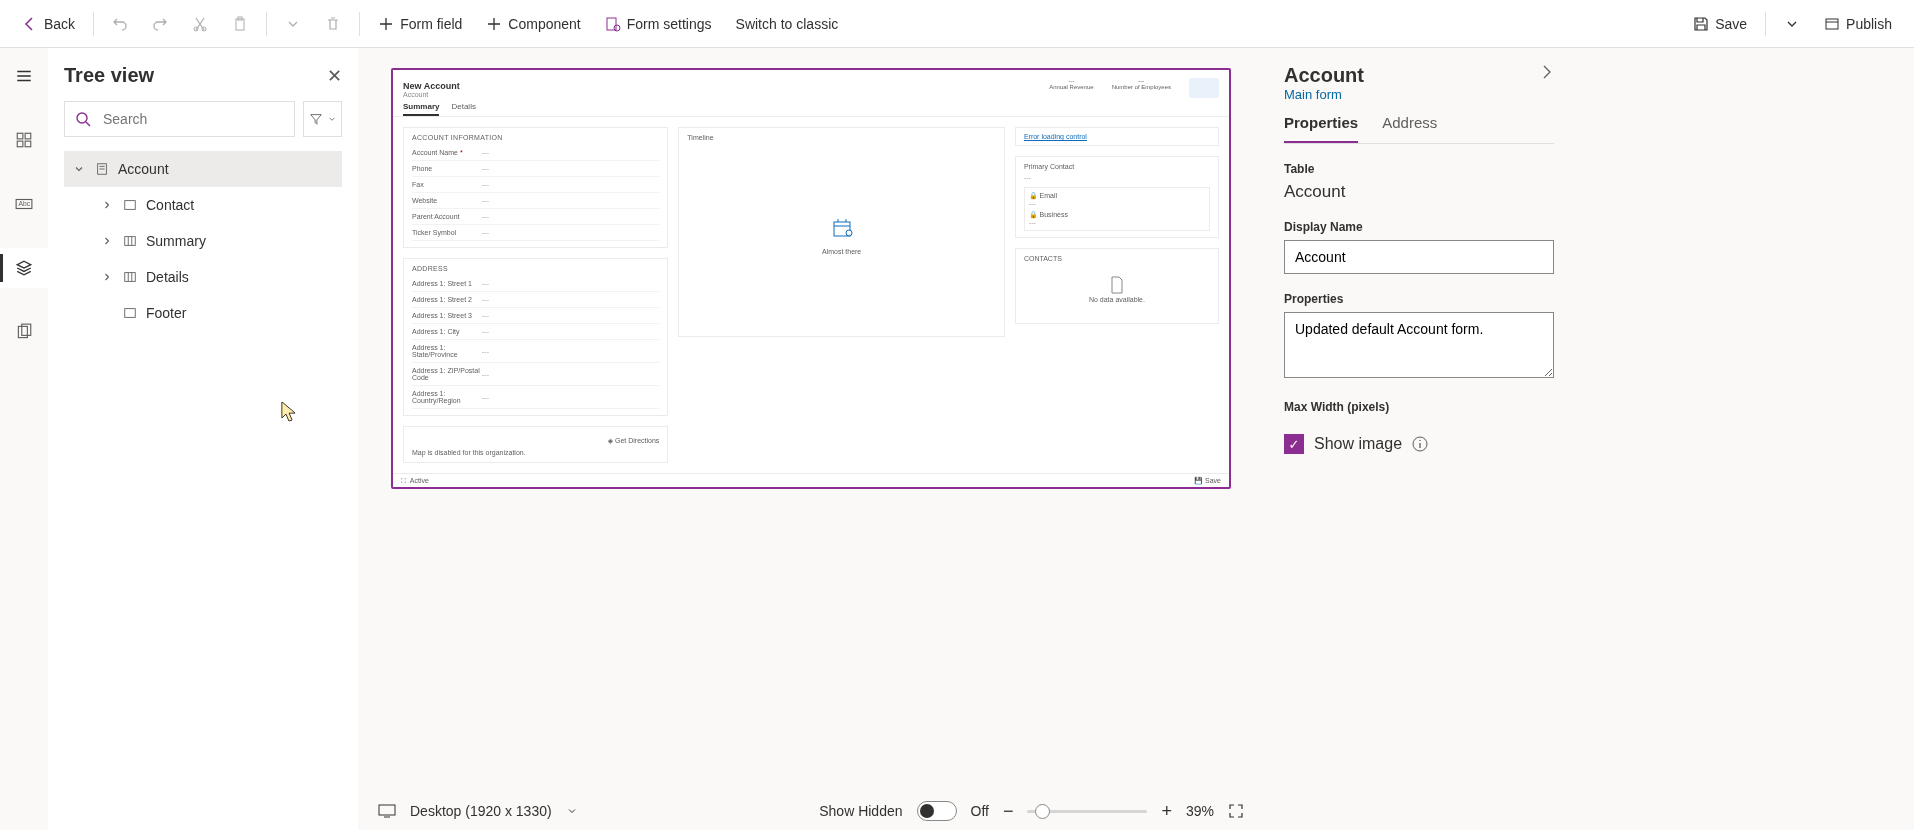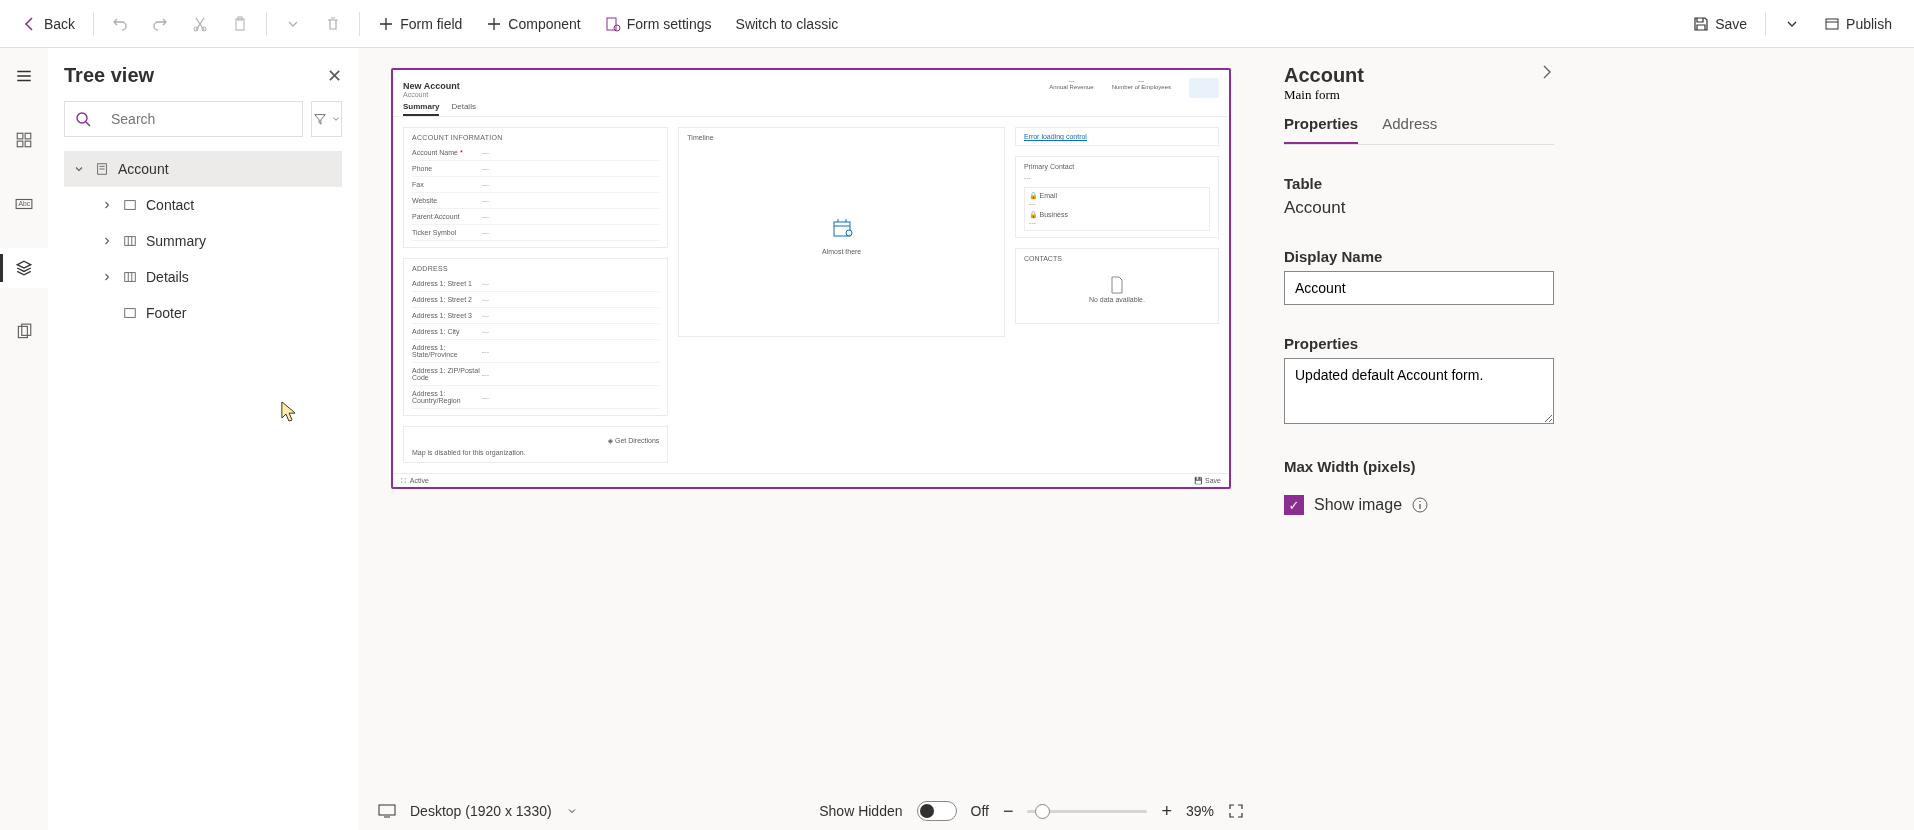--- a/index.html
+++ b/index.html
@@ -19,21 +19,21 @@
 .rail-btn { width: 48px; height: 40px; display: flex; align-items: center; justify-content: center; cursor: pointer; }
 .rail-btn.active { background: #fff; position: relative; }
 .rail-btn.active::before { content: ""; position: absolute; left: 0; top: 6px; bottom: 6px; width: 3px; background: #323130; }
 
 
 .tree-panel { position: absolute; left: 48px; top: 48px; width: 310px; height: calc(100% - 48px); background: #fff; padding: 16px; }
 .tree-head { display: flex; align-items: center; justify-content: space-between; margin-bottom: 14px; }
 .tree-title { font-size: 20px; font-weight: 700; }
 .tree-close { cursor: pointer; font-size: 18px; color: #605e5c; }
 .tree-search-row { display: flex; gap: 8px; margin-bottom: 14px; }
-.tree-search { flex: 1; border: 1px solid #e1dfdd; height: 36px; display: flex; align-items: center; padding: 0 10px; gap: 20px; }
+.tree-search { flex: 1; border: 1px solid #e1dfdd; height: 36px; display: flex; align-items: center; padding: 0 10px; gap: 12px; }
 .tree-search input { border: none; outline: none; font-size: 14px; flex: 1; }
 .tree-filter { width: 54px; height: 36px; border: 1px solid #e1dfdd; display: flex; align-items: center; justify-content: center; gap: 4px; cursor: pointer; }
 .tree-item { display: flex; align-items: center; height: 36px; padding: 0 8px; gap: 8px; font-size: 14px; cursor: pointer; }
 .tree-item.selected { background: #edebe9; }
 .tree-item .chev { width: 14px; display: flex; justify-content: center; }
 .tree-item .gi { width: 16px; display: flex; justify-content: center; }
 .tree-indent-1 { padding-left: 36px; }
 
 
 .canvas-wrap { position: absolute; left: 358px; top: 48px; right: 650px; bottom: 0; background: #faf9f8; padding: 20px 16px 0 16px; }
@@ -71,25 +71,25 @@
 .bb-grow { flex: 1; }
 .switch { width: 40px; height: 20px; background: #fff; border: 1px solid #8a8886; border-radius: 10px; position: relative; }
 .switch::after { content: ""; position: absolute; left: 2px; top: 2px; width: 14px; height: 14px; background: #323130; border-radius: 50%; }
 .zoom-track { width: 120px; height: 3px; background: #d6d5d3; border-radius: 2px; position: relative; }
 .zoom-thumb { position: absolute; left: 8px; top: -6px; width: 15px; height: 15px; border: 1px solid #8a8886; background: #fff; border-radius: 50%; }
 
 
 .props { position: absolute; right: 340px; top: 48px; width: 310px; height: calc(100% - 48px); background: #faf9f8; padding: 16px 20px; }
 .props-head { display: flex; justify-content: space-between; align-items: flex-start; margin-bottom: 12px; }
 .props-title { font-size: 20px; font-weight: 600; }
-.props-sub { font-size: 13px; color: #000000; font-family: Liberation Serif, serif; }
+.props-sub { font-size: 13px; color: #0369a1; }
 .props-tabs { display: flex; gap: 24px; border-bottom: 1px solid #e1dfdd; margin-bottom: 18px; }
 .props-tab { font-size: 15px; padding-bottom: 10px; cursor: pointer; color: #605e5c; }
 .props-tab.active { color: #323130; font-weight: 600; border-bottom: 2px solid #8c2e91; }
-.props-label { font-size: 15px; font-weight: 600; margin-bottom: 6px; margin-top: 30px; }
+.props-label { font-size: 12px; font-weight: 600; margin-bottom: 6px; margin-top: 18px; }
 .props-val { font-size: 17px; margin-bottom: 6px; }
 .props-input { width: 100%; border: 1px solid #8a8886; padding: 8px 10px; font-size: 14px; background: #fff; }
 .props-textarea { width: 100%; border: 1px solid #8a8886; padding: 8px 10px; font-size: 14px; background: #fff; height: 66px; resize: both; }
 .props-check-row { display: flex; align-items: center; gap: 10px; margin-top: 20px; }
 .props-check { width: 20px; height: 20px; background: #8c2e91; display: flex; align-items: center; justify-content: center; color: #fff; font-size: 13px; }
 
 
 .cursor { position: absolute; left: 280px; top: 400px; pointer-events: none; z-index: 99; }
 
 

